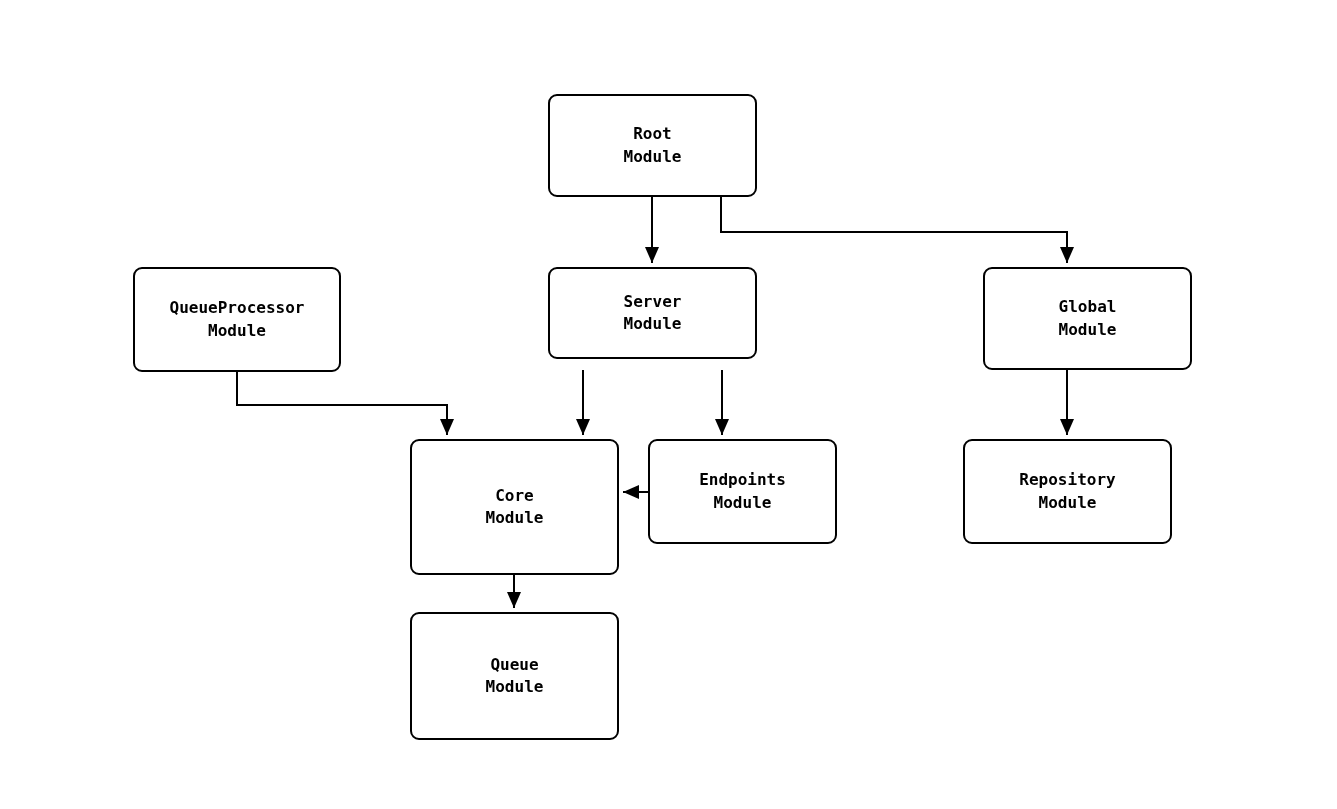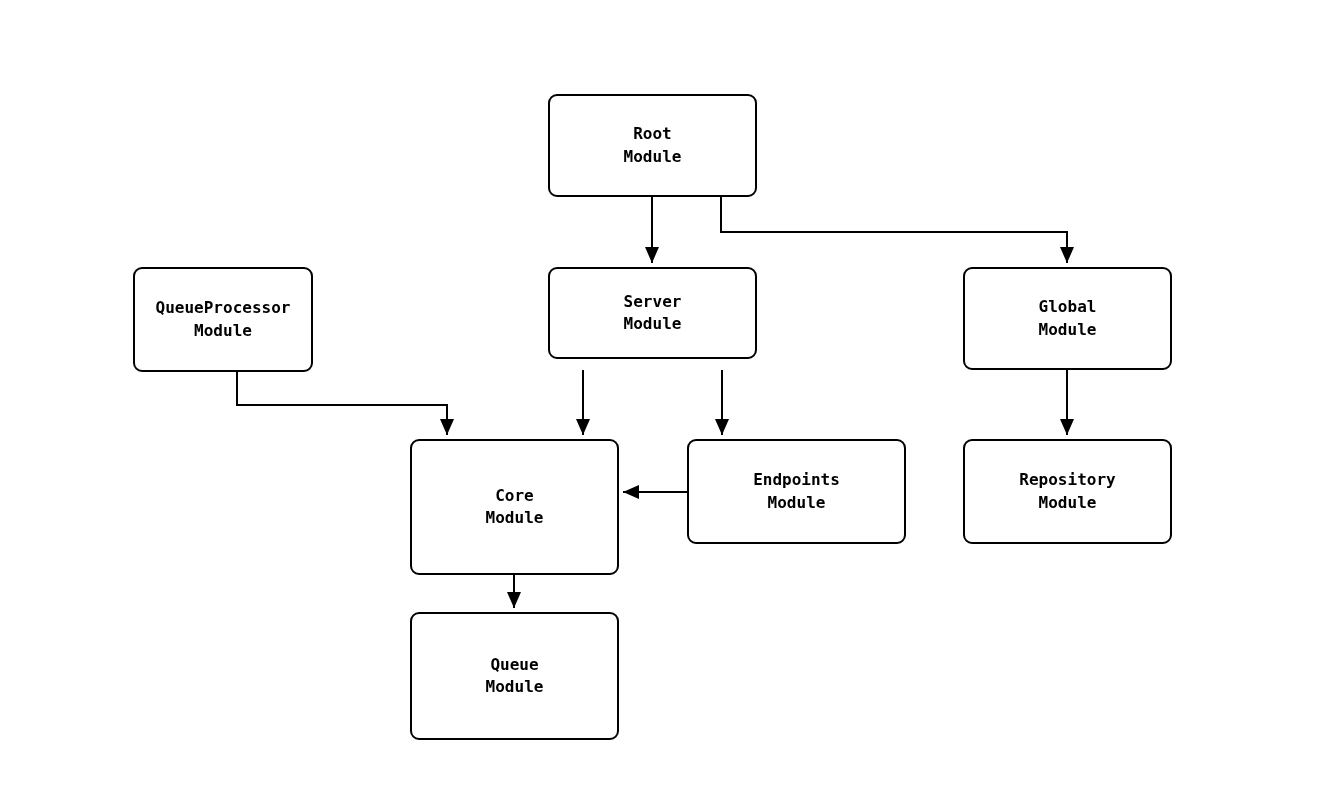--- a/index.html
+++ b/index.html
@@ -65,41 +65,41 @@
     <path class="edge" d="M687,492 L623,492" marker-end="url(#arrowhead)"></path>
     <path class="edge" d="M1067,370 L1067,435" marker-end="url(#arrowhead)"></path>
     <path class="edge" d="M514,544 L514,608" marker-end="url(#arrowhead)"></path>
   </svg>
 
   <div class="node" style="left:548px; top:94px; width:209px; height:103px;">
     <span class="node-label">Root
 Module</span>
   </div>
 
-  <div class="node" style="left:133px; top:267px; width:180px; height:105px;">
+  <div class="node" style="left:133px; top:267px; width:208px; height:105px;">
     <span class="node-label">QueueProcessor
 Module</span>
   </div>
 
   <div class="node" style="left:548px; top:267px; width:209px; height:92px;">
     <span class="node-label">Server
 Module</span>
   </div>
 
-  <div class="node" style="left:963px; top:267px; width:209px; height:103px;">
+  <div class="node" style="left:983px; top:267px; width:209px; height:103px;">
     <span class="node-label">Global
 Module</span>
   </div>
 
   <div class="node" style="left:410px; top:439px; width:209px; height:136px;">
     <span class="node-label">Core
 Module</span>
   </div>
 
-  <div class="node" style="left:687px; top:439px; width:219px; height:105px;">
+  <div class="node" style="left:648px; top:439px; width:189px; height:105px;">
     <span class="node-label">Endpoints
 Module</span>
   </div>
 
   <div class="node" style="left:963px; top:439px; width:209px; height:105px;">
     <span class="node-label">Repository
 Module</span>
   </div>
 
   <div class="node" style="left:410px; top:612px; width:209px; height:128px;">

